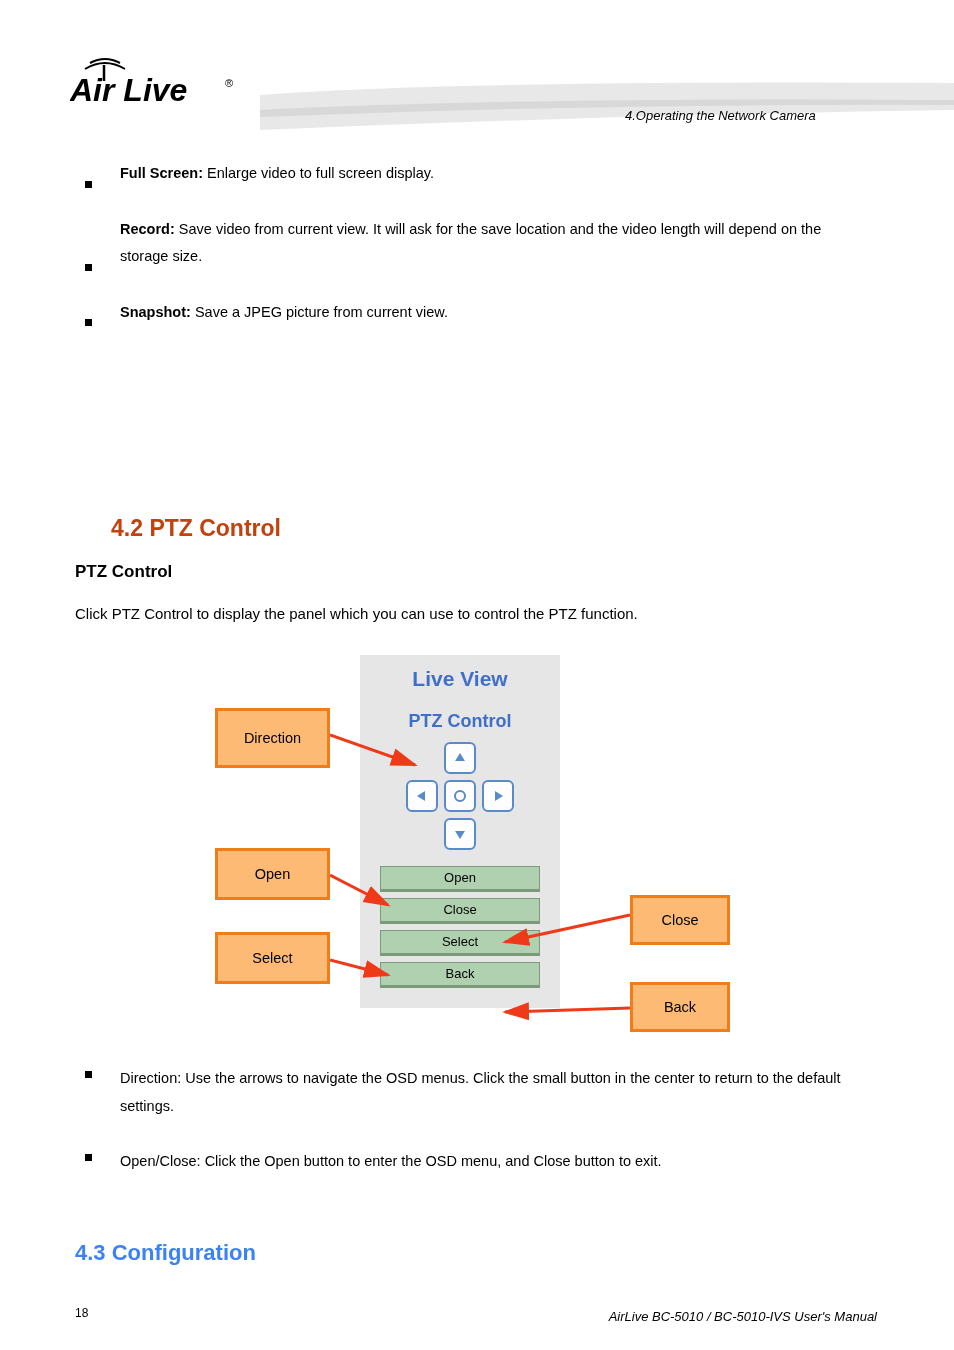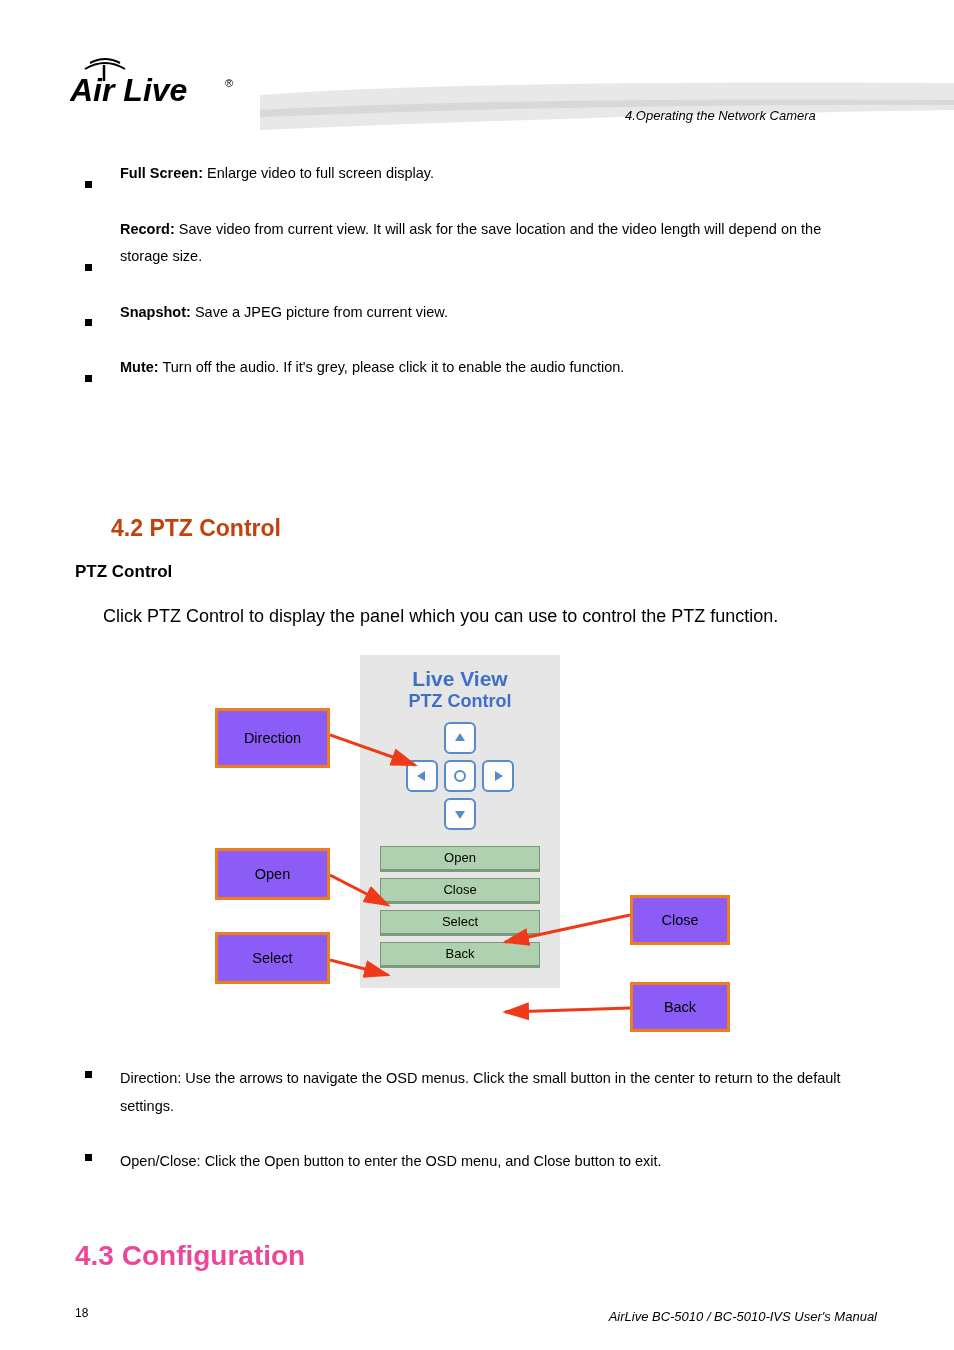--- a/index.html
+++ b/index.html
@@ -18,49 +18,49 @@
 
   
   .bullets { position: absolute; top: 160px; left: 85px; width: 780px; }
   .bullets .item { display: flex; margin-bottom: 28px; align-items: flex-end; }
   .bullets .sq { width: 7px; height: 7px; background: #000; margin-top: 6px; margin-right: 28px; flex-shrink: 0; }
   .bullets .txt { font-size: 14.5px; line-height: 1.9em; }
   .bullets .bold { font-weight: bold; }
 
   .heading { position: absolute; left: 75px; font-size: 23px; font-weight: bold; color: #c2410c; margin-left: 36px; }
   .subhead { position: absolute; left: 75px; font-size: 17px; font-weight: bold; }
-  .para { position: absolute; left: 75px; width: 790px; font-size: 18px; line-height: 1.8em; margin-left: 28px; }
+  .para { position: absolute; left: 75px; width: 790px; font-size: 15px; line-height: 1.8em; }
 
   
   .ptz-wrap { position: absolute; top: 655px; left: 360px; width: 200px; background: #e6e6e6; padding: 12px 0 14px 0; }
-  .ptz-title { text-align: center; font-size: 21px; font-weight: bold; color: #3f6fc7; margin-bottom: 0; }
+  .ptz-title { text-align: center; font-size: 21px; font-weight: bold; color: #3f6fc7; margin-bottom: 20px; }
   .ptz-sub { text-align: center; font-size: 18px; font-weight: bold; color: #3f6fc7; margin-bottom: 10px; }
   .dpad { position: relative; width: 120px; height: 108px; margin: 0 auto 16px; }
   .dbtn { position: absolute; width: 32px; height: 32px; border: 2px solid #5a8bc9; border-radius: 6px; background: #fdfdfd; display: flex; align-items: center; justify-content: center; }
   .dbtn svg { width: 14px; height: 14px; }
   .db-up { top: 0; left: 44px; }
   .db-left { top: 38px; left: 6px; }
   .db-home { top: 38px; left: 44px; }
   .db-right { top: 38px; left: 82px; }
   .db-down { top: 76px; left: 44px; }
   .gbtn { display: block; width: 160px; margin: 0 auto 6px; height: 26px; line-height: 22px; text-align: center; font-size: 13px; background: #b0d1b0; border: 1px solid #7a9a7a; border-bottom: 3px solid #7a9a7a; color: #000; }
 
   
-  .callout { position: absolute; border: 3px solid #ef7d1a; width: 115px; height: 60px; display: flex; align-items: center; justify-content: center; font-size: 14.5px; text-align: center; background: #8b5cf6; }
+  .callout { position: absolute; border: 3px solid #ef7d1a; width: 115px; height: 60px; display: flex; align-items: center; justify-content: center; font-size: 14.5px; text-align: center; background: #fdba74; }
 
   
   .arrow-svg { position: absolute; pointer-events: none; }
 
   
   .bullets2 { position: absolute; top: 1065px; left: 85px; width: 780px; }
   .bullets2 .item { display: flex; margin-bottom: 28px; }
   .bullets2 .sq { width: 7px; height: 7px; background: #000; margin-top: 6px; margin-right: 28px; flex-shrink: 0; }
   .bullets2 .txt { font-size: 14.5px; line-height: 1.9em; }
 
-  .heading2 { position: absolute; top: 1240px; left: 75px; font-size: 28px; font-weight: bold; color: #ec4899; }
+  .heading2 { position: absolute; top: 1240px; left: 75px; font-size: 22px; font-weight: bold; color: #3b82f6; }
 
   .footer-pg { position: absolute; bottom: 30px; left: 75px; font-size: 12px; }
   .footer-txt { position: absolute; bottom: 26px; right: 75px; font-size: 13px; font-style: italic; text-align: right; }
 </style>
 </head>
 <body>
 
 <div class="page">
 
   <div class="logo">
@@ -90,24 +90,20 @@
       <div class="txt"><span class="bold">Full Screen:</span><span> Enlarge video to full screen display.</span></div>
     </div>
     <div class="item">
       <div class="sq"></div>
       <div class="txt"><span class="bold">Record:</span><span> Save video from current view. It will ask for the save location and the video length will depend on the storage size.</span></div>
     </div>
     <div class="item">
       <div class="sq"></div>
       <div class="txt"><span class="bold">Snapshot:</span><span> Save a JPEG picture from current view.</span></div>
     </div>
-    <div class="item">
-      <div class="sq"></div>
-      <div class="txt"><span class="bold">Mute:</span><span> Turn off the audio. If it's grey, please click it to enable the audio function.</span></div>
-    </div>
   </div>
 
   <div class="heading" style="top:515px;">
     <span>4.2 </span><span>PTZ Control</span>
   </div>
   <div class="subhead" style="top:562px;">PTZ Control</div>
   <div class="para" style="top:600px;">Click PTZ Control to display the panel which you can use to control the PTZ function.</div>
 
   <div class="ptz-wrap">
     <div class="ptz-title">Live View</div>

